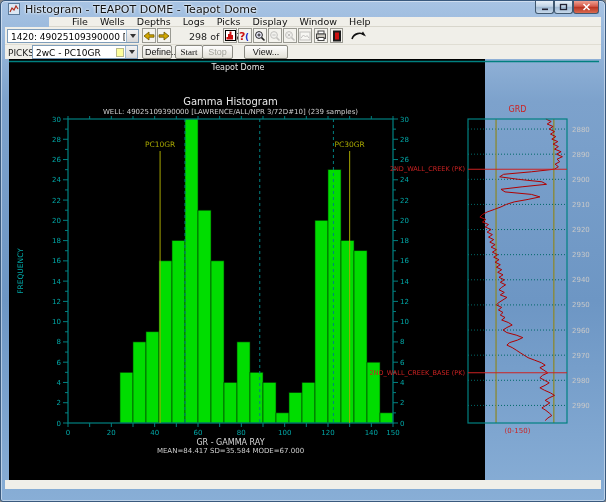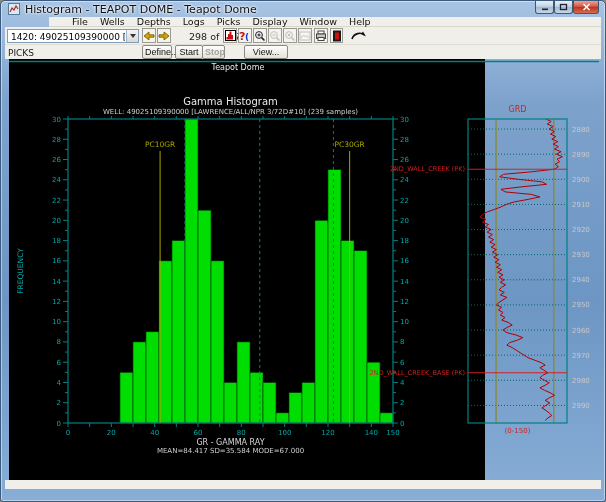--- a/index.html
+++ b/index.html
@@ -156,23 +156,30 @@
     <button class="icon-btn flat" style="left:345px; width:18px;">
       <svg width="16" height="10" viewBox="0 0 16 10">
         <path d="M1,8 C3,2 10,1 13,4" stroke="#111" fill="none" stroke-width="1.6"></path>
         <path d="M10,3 L15,5.5 12,0.5 Z" fill="#111"></path>
       </svg>
     </button>
   </div>
 
   <div class="tb tb2">
     <span class="bar-label">PICKS</span>
+    <div class="combo" style="left:27px; top:0; width:106px;">
+      <span class="ctext">2wC - PC10GR</span>
+      <span class="swatch"></span>
+      <span class="cbtn">
+          <i></i>
+        </span>
+    </div>
     <button class="pbtn" style="left:137px; width:30px;">Define...</button>
-    <button class="pbtn" style="left:170px; width:28px;">Start</button>
-    <button class="pbtn disabled" style="left:197px; width:23px;font-weight:bold;">Stop</button>
+    <button class="pbtn" style="left:170px; width:28px;font-family:Liberation Serif, serif;">Start</button>
+    <button class="pbtn disabled" style="left:197px; width:31px;">Stop</button>
     <button class="pbtn" style="left:239px; width:44px;">View...</button>
   </div>
 
   <div class="client">
     <svg id="chart" width="590" height="421" viewBox="0 0 590 421">
         <line x1="0" y1="2.5" x2="590" y2="2.5" stroke="#008080" stroke-width="1.5"></line>
         <text x="229" y="11" font-size="8" fill="#e8e8e8" text-anchor="middle">Teapot Dome</text>
         <text x="221.5" y="46" font-size="10" fill="#e8e8e8" text-anchor="middle">Gamma Histogram</text>
         <text x="221.5" y="55" font-size="7" fill="#d0d0d0" text-anchor="middle">WELL: 49025109390000 [LAWRENCE/ALL/NPR 3/72D#10]  (239 samples)</text>
         <rect x="111" y="313.3333333333333" width="13" height="50.666666666666686" fill="#00dd00" stroke="#003300" stroke-width="0.6"></rect>

